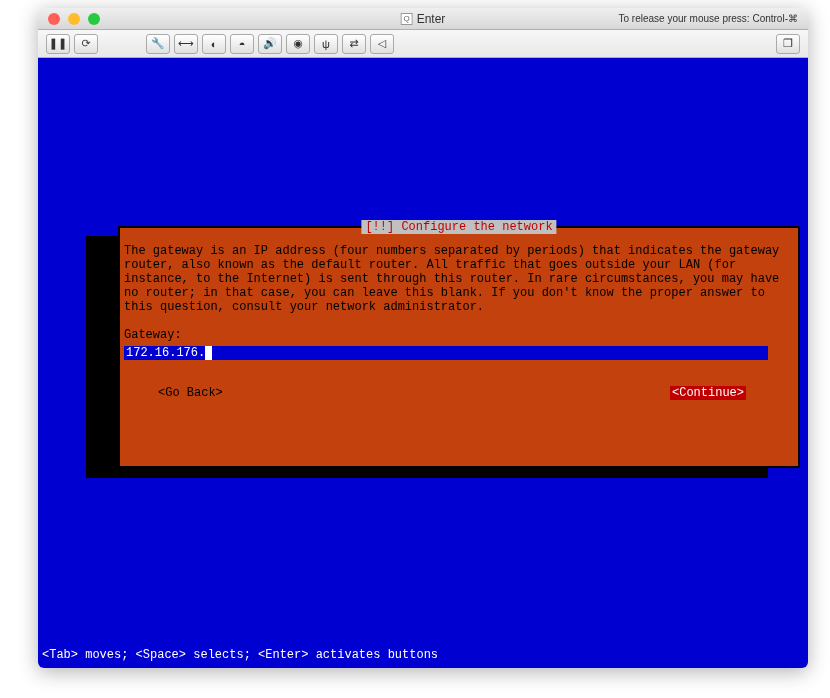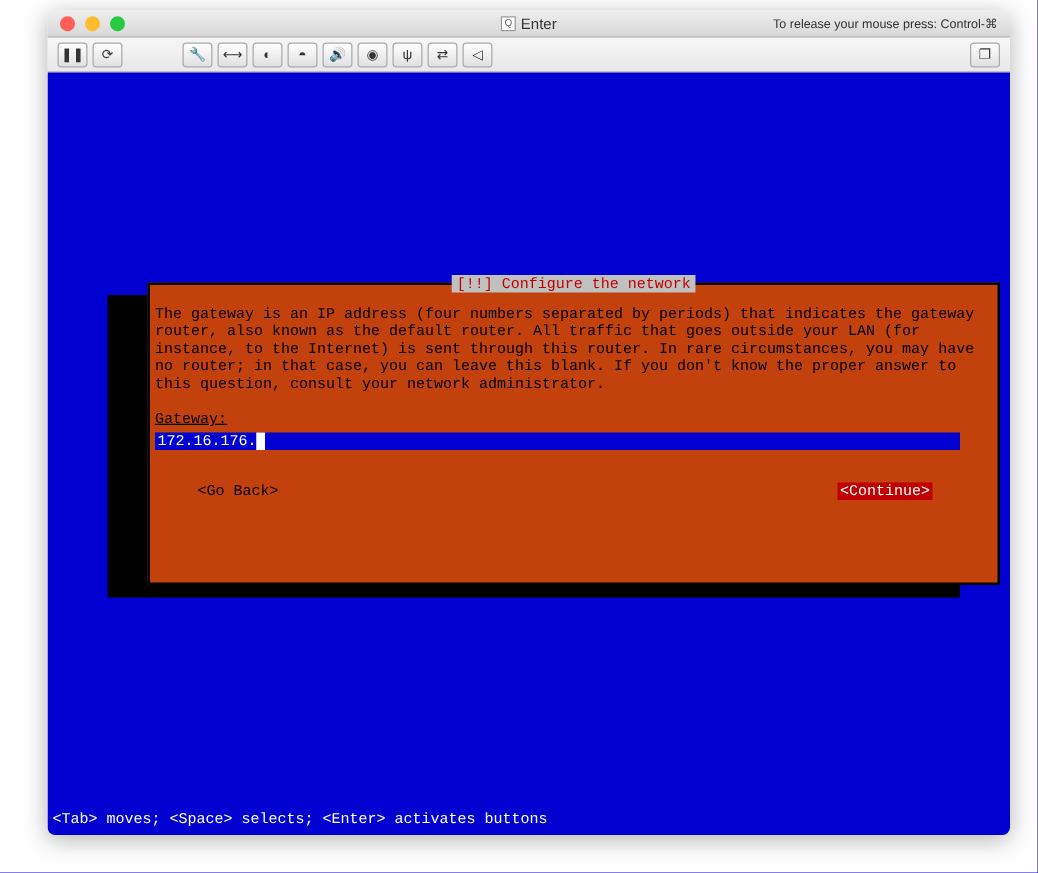--- a/index.html
+++ b/index.html
@@ -134,21 +134,20 @@
     .dialog-body {
       padding: 16px 18px 12px 4px;
       color: #000;
       line-height: 14px;
     }
     .dialog-text {
       margin-bottom: 14px;
     }
     .dialog-label {
       margin-bottom: 4px;
-      text-decoration: underline;
     }
     .input-field {
       background: #0000d0;
       color: #fff;
       padding: 0 2px;
       width: 644px;
       display: inline-block;
       line-height: 14px;
     }
     .input-cursor {

